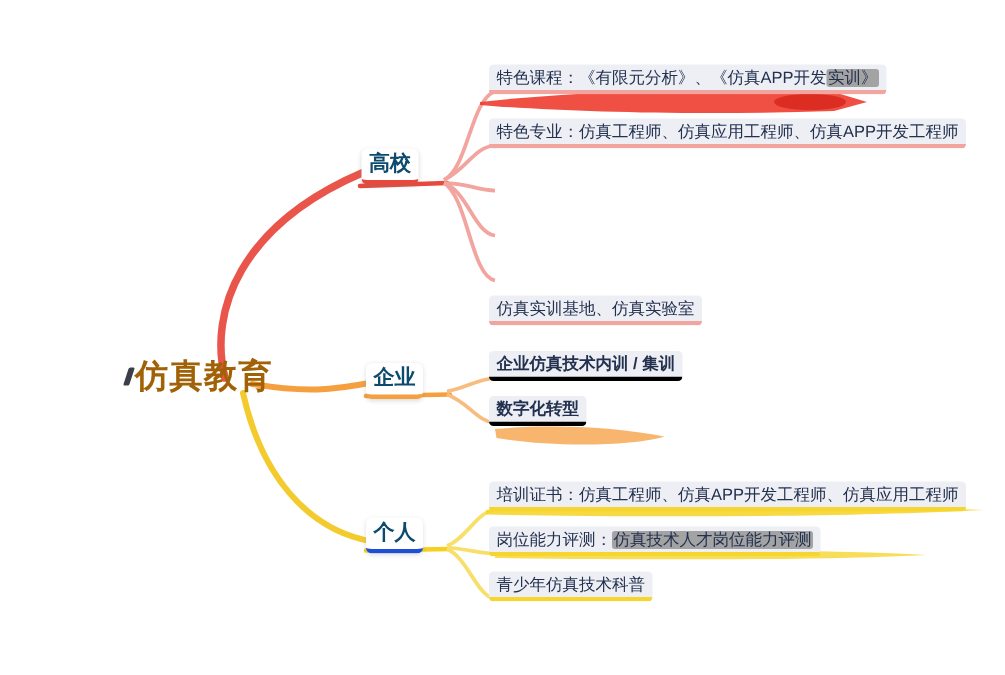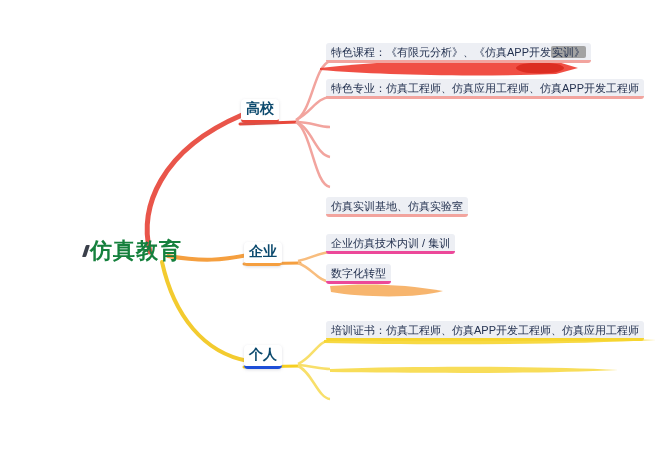--- a/index.html
+++ b/index.html
@@ -3,42 +3,42 @@
 <meta charset="utf-8">
 <style>
   html,body{margin:0;padding:0;background:#ffffff;}
   .stage{
     position:relative;width:670px;height:450px;background:#ffffff;overflow:hidden;
     font-family:"Liberation Sans","DejaVu Sans",sans-serif;color:#22304f;
   }
   .wires{position:absolute;left:0;top:0;z-index:0;}
   .root{
     position:absolute;left:84px;top:236px;z-index:2;
-    font-size:22px;font-weight:bold;color:#15803d;letter-spacing:1px;
+    font-size:22px;font-weight:bold;color:#a16207;letter-spacing:1px;
     display:flex;align-items:center;
   }
   .root-tick{
     display:inline-block;width:4px;height:12px;background:#3a3f4a;
     transform:skewX(-18deg);margin-right:2px;border-radius:1px;
   }
   .bnode{
     position:absolute;z-index:2;font-size:14px;font-weight:bold;color:#0c4a6e;
     background:#ffffff;padding:1px 5px 2px 5px;border-radius:4px;
     box-shadow:0 1px 3px rgba(120,120,140,.25);
   }
   .bnode.uni{left:241px;top:99px;border-bottom:3px solid #e8493c;}
   .bnode.ent{left:244px;top:242px;border-bottom:3px solid #f59f3f;text-align:right;}
   .bnode.per{left:244px;top:345px;border-bottom:3px solid #1d4ed8;}
   .leaf{
     position:absolute;left:326px;z-index:1;
     font-size:11px;line-height:14px;white-space:nowrap;
     background:#edeff4;color:#23314f;padding:2px 5px 1px 5px;border-radius:3px;
   }
   .leaf.uni{border-bottom:3px solid #f2a49e;}
-  .leaf.ent{border-bottom:3px solid #ec4899;}
+  .leaf.ent{border-bottom:3px solid #000000;font-weight:bold;}
   .leaf.per{border-bottom:3px solid #f6d52f;}
   .hl{background:#a3a3a3;border-radius:2px;padding:0 1px;}
   .l-u1{top:43px;}  .l-u2{top:79px;text-align:center;}  .l-u3{top:109px;} .l-u4{top:155px;margin-top:42px;} .l-u5{top:169px;}
   .l-e1{top:234px;} .l-e2{top:264px;}
   .l-p1{top:321px;} .l-p2{top:351px;} .l-p3{top:381px;}
 </style>
 </head>
 <body>
 
 <div class="stage">
@@ -105,14 +105,20 @@
   <div class="leaf ent l-e1">
     <span>企业仿真技术内训 / 集训</span>
   </div>
   <div class="leaf per l-p1">
     <span>培训证书：仿真工程师、仿真APP开发工程师、仿真应用工程师</span>
   </div>
 
   <div class="leaf ent l-e2">
     <span>数字化转型</span>
   </div>
+  <div class="leaf per l-p2">
+    <span>岗位能力评测：</span><span class="hl">仿真技术人才岗位能力评测</span>
+  </div>
+  <div class="leaf per l-p3">
+    <span>青少年仿真技术科普</span>
+  </div>
 
 </div>
 
 </body></html>

